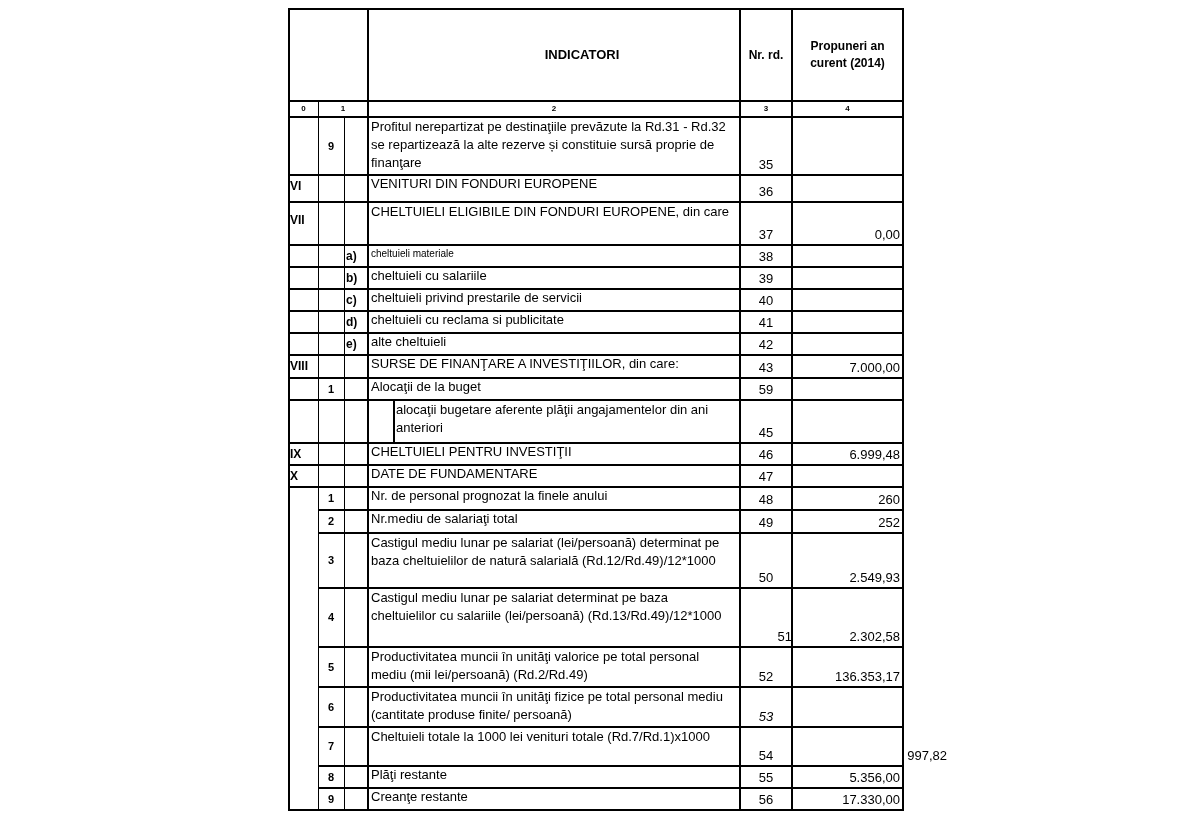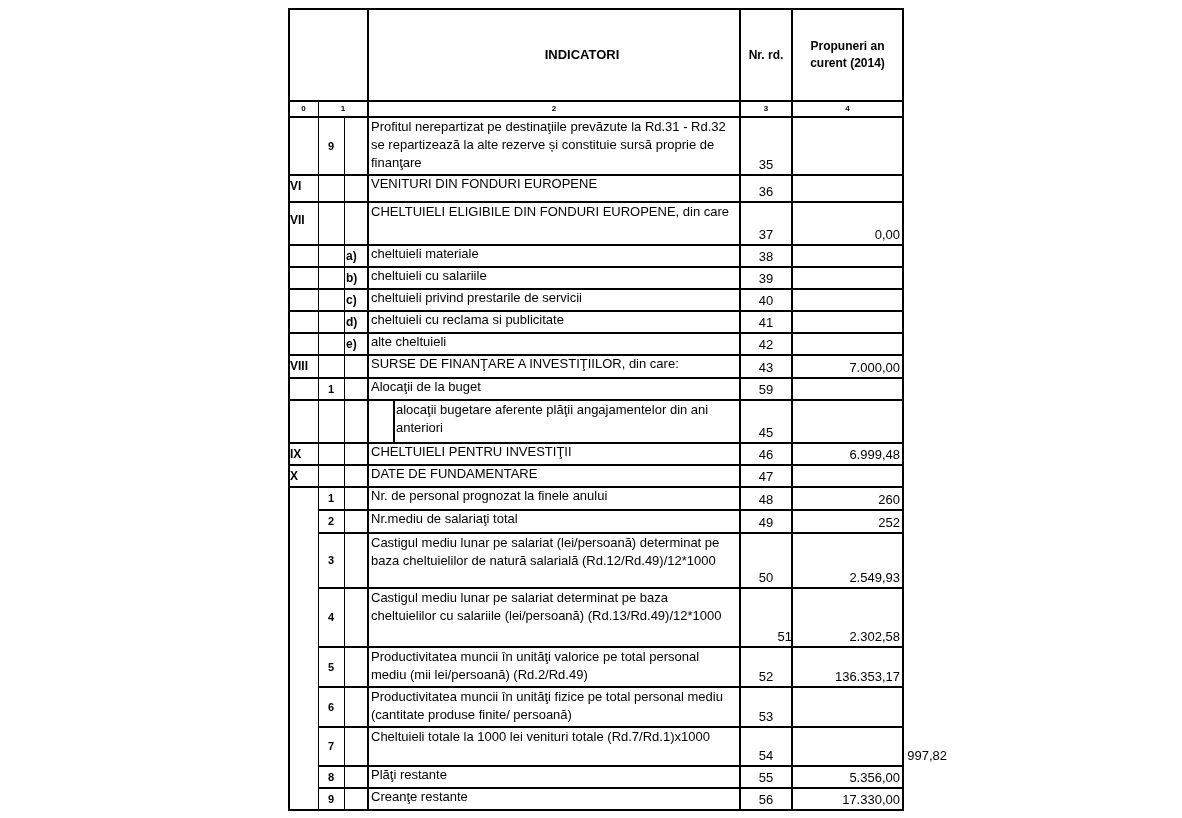--- a/index.html
+++ b/index.html
@@ -57,21 +57,21 @@
         <div class="cell bold ctr" style="left: 318px; top: 202px; width: 26px; height: 43px; font-size: 11px; line-height: 43px;"></div>
         <div class="cell bold" style="left: 344px; top: 202px; width: 24px; height: 43px; font-size: 12px; line-height: 43px; padding-left: 2px;"></div>
         <div class="cell txt" style="left: 368px; top: 202px; width: 366px; height: 43px; font-size: 13px; line-height: 18px;">CHELTUIELI ELIGIBILE DIN FONDURI EUROPENE, din care</div>
         <div class="cell ctr" style="left: 740px; top: 202px; width: 52px; height: 43px; font-size: 13px; line-height: 16px; padding-top: 25px;">37</div>
         <div class="cell num" style="left: 792px; top: 202px; width: 111px; height: 43px; font-size: 13px; line-height: 16px; padding-top: 25px;">0,00</div>
       </div>
       <div class="" style="position: absolute; left: 0px; top: 0px;">
         <div class="cell bold" style="left: 289px; top: 245px; width: 29px; height: 22px; font-size: 12px; line-height: 16px; padding-left: 1px; padding-top: 3px;"></div>
         <div class="cell bold ctr" style="left: 318px; top: 245px; width: 26px; height: 22px; font-size: 11px; line-height: 22px;"></div>
         <div class="cell bold" style="left: 344px; top: 245px; width: 24px; height: 22px; font-size: 12px; line-height: 22px; padding-left: 2px;">a)</div>
-        <div class="cell txt" style="left: 368px; top: 245px; width: 366px; height: 22px; font-size: 13px; line-height: 16px;"> cheltuieli materiale</div>
+        <div class="cell txt" style="left: 368px; top: 245px; width: 366px; height: 22px; font-size: 10px; line-height: 16px;"> cheltuieli materiale</div>
         <div class="cell ctr" style="left: 740px; top: 245px; width: 52px; height: 22px; font-size: 13px; line-height: 16px; padding-top: 4px;">38</div>
         <div class="cell num" style="left: 792px; top: 245px; width: 111px; height: 22px; font-size: 13px; line-height: 16px; padding-top: 4px;"></div>
       </div>
       <div class="" style="position: absolute; left: 0px; top: 0px;">
         <div class="cell bold" style="left: 289px; top: 267px; width: 29px; height: 22px; font-size: 12px; line-height: 16px; padding-left: 1px; padding-top: 3px;"></div>
         <div class="cell bold ctr" style="left: 318px; top: 267px; width: 26px; height: 22px; font-size: 11px; line-height: 22px;"></div>
         <div class="cell bold" style="left: 344px; top: 267px; width: 24px; height: 22px; font-size: 12px; line-height: 22px; padding-left: 2px;">b)</div>
         <div class="cell txt" style="left: 368px; top: 267px; width: 366px; height: 22px; font-size: 13px; line-height: 16px;">cheltuieli cu salariile</div>
         <div class="cell ctr" style="left: 740px; top: 267px; width: 52px; height: 22px; font-size: 13px; line-height: 16px; padding-top: 4px;">39</div>
         <div class="cell num" style="left: 792px; top: 267px; width: 111px; height: 22px; font-size: 13px; line-height: 16px; padding-top: 4px;"></div>
@@ -178,21 +178,21 @@
         <div class="cell bold" style="left: 344px; top: 647px; width: 24px; height: 40px; font-size: 12px; line-height: 40px; padding-left: 2px;"></div>
         <div class="cell txt" style="left: 368px; top: 647px; width: 366px; height: 40px; font-size: 13px; line-height: 18px;">Productivitatea muncii în unităţi valorice pe total personal mediu (mii lei/persoană) (Rd.2/Rd.49)</div>
         <div class="cell ctr" style="left: 740px; top: 647px; width: 52px; height: 40px; font-size: 13px; line-height: 16px; padding-top: 22px;">52</div>
         <div class="cell num" style="left: 792px; top: 647px; width: 111px; height: 40px; font-size: 13px; line-height: 16px; padding-top: 22px;">136.353,17</div>
       </div>
       <div class="" style="position: absolute; left: 0px; top: 0px;">
         <div class="cell bold" style="left: 289px; top: 687px; width: 29px; height: 40px; font-size: 12px; line-height: 16px; padding-left: 1px; padding-top: 10px;"></div>
         <div class="cell bold ctr" style="left: 318px; top: 687px; width: 26px; height: 40px; font-size: 11px; line-height: 40px;">6</div>
         <div class="cell bold" style="left: 344px; top: 687px; width: 24px; height: 40px; font-size: 12px; line-height: 40px; padding-left: 2px;"></div>
         <div class="cell txt" style="left: 368px; top: 687px; width: 366px; height: 40px; font-size: 13px; line-height: 18px;">Productivitatea muncii în unităţi fizice pe total personal mediu (cantitate produse finite/ persoană)</div>
-        <div class="cell ctr" style="left: 740px; top: 687px; width: 52px; height: 40px; font-size: 13px; line-height: 16px; padding-top: 22px;">53</div>
+        <div class="cell ctr" style="left: 740px; top: 687px; width: 52px; height: 40px; font-size: 13px; line-height: 16px; padding-top: 22px; font-style: italic;">53</div>
         <div class="cell num" style="left: 792px; top: 687px; width: 111px; height: 40px; font-size: 13px; line-height: 16px; padding-top: 22px;"></div>
       </div>
       <div class="" style="position: absolute; left: 0px; top: 0px;">
         <div class="cell bold" style="left: 289px; top: 727px; width: 29px; height: 39px; font-size: 12px; line-height: 16px; padding-left: 1px; padding-top: 10px;"></div>
         <div class="cell bold ctr" style="left: 318px; top: 727px; width: 26px; height: 39px; font-size: 11px; line-height: 39px;">7</div>
         <div class="cell bold" style="left: 344px; top: 727px; width: 24px; height: 39px; font-size: 12px; line-height: 39px; padding-left: 2px;"></div>
         <div class="cell txt" style="left: 368px; top: 727px; width: 366px; height: 39px; font-size: 13px; line-height: 18px;">Cheltuieli totale la 1000 lei venituri totale (Rd.7/Rd.1)x1000</div>
         <div class="cell ctr" style="left: 740px; top: 727px; width: 52px; height: 39px; font-size: 13px; line-height: 16px; padding-top: 21px;">54</div>
         <div class="cell num" style="left: 792px; top: 727px; width: 111px; height: 39px; font-size: 13px; line-height: 16px; padding-top: 21px; margin-left: 47px;">997,82</div>
       </div>

